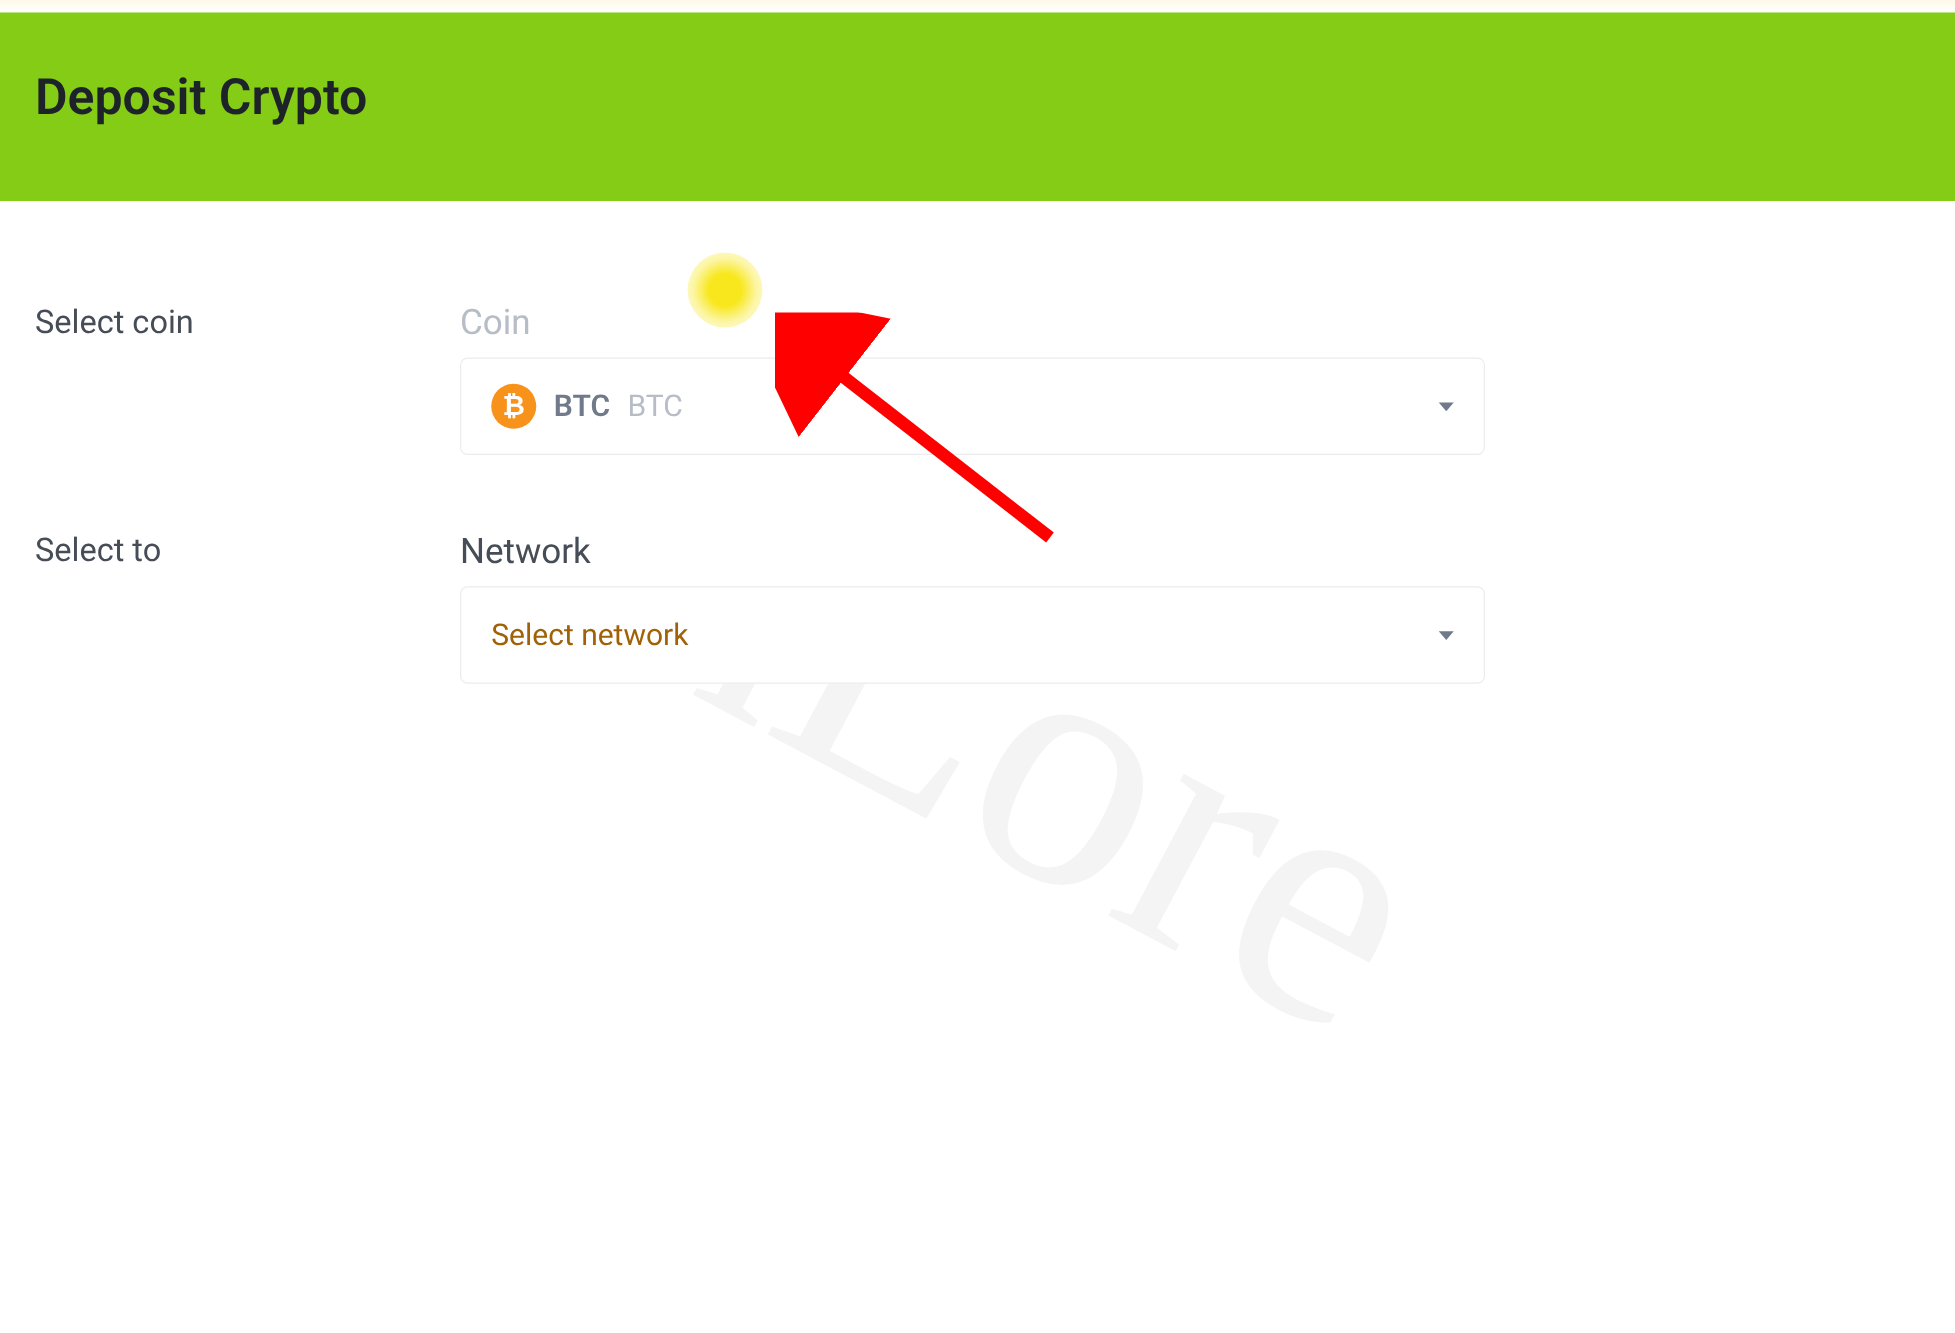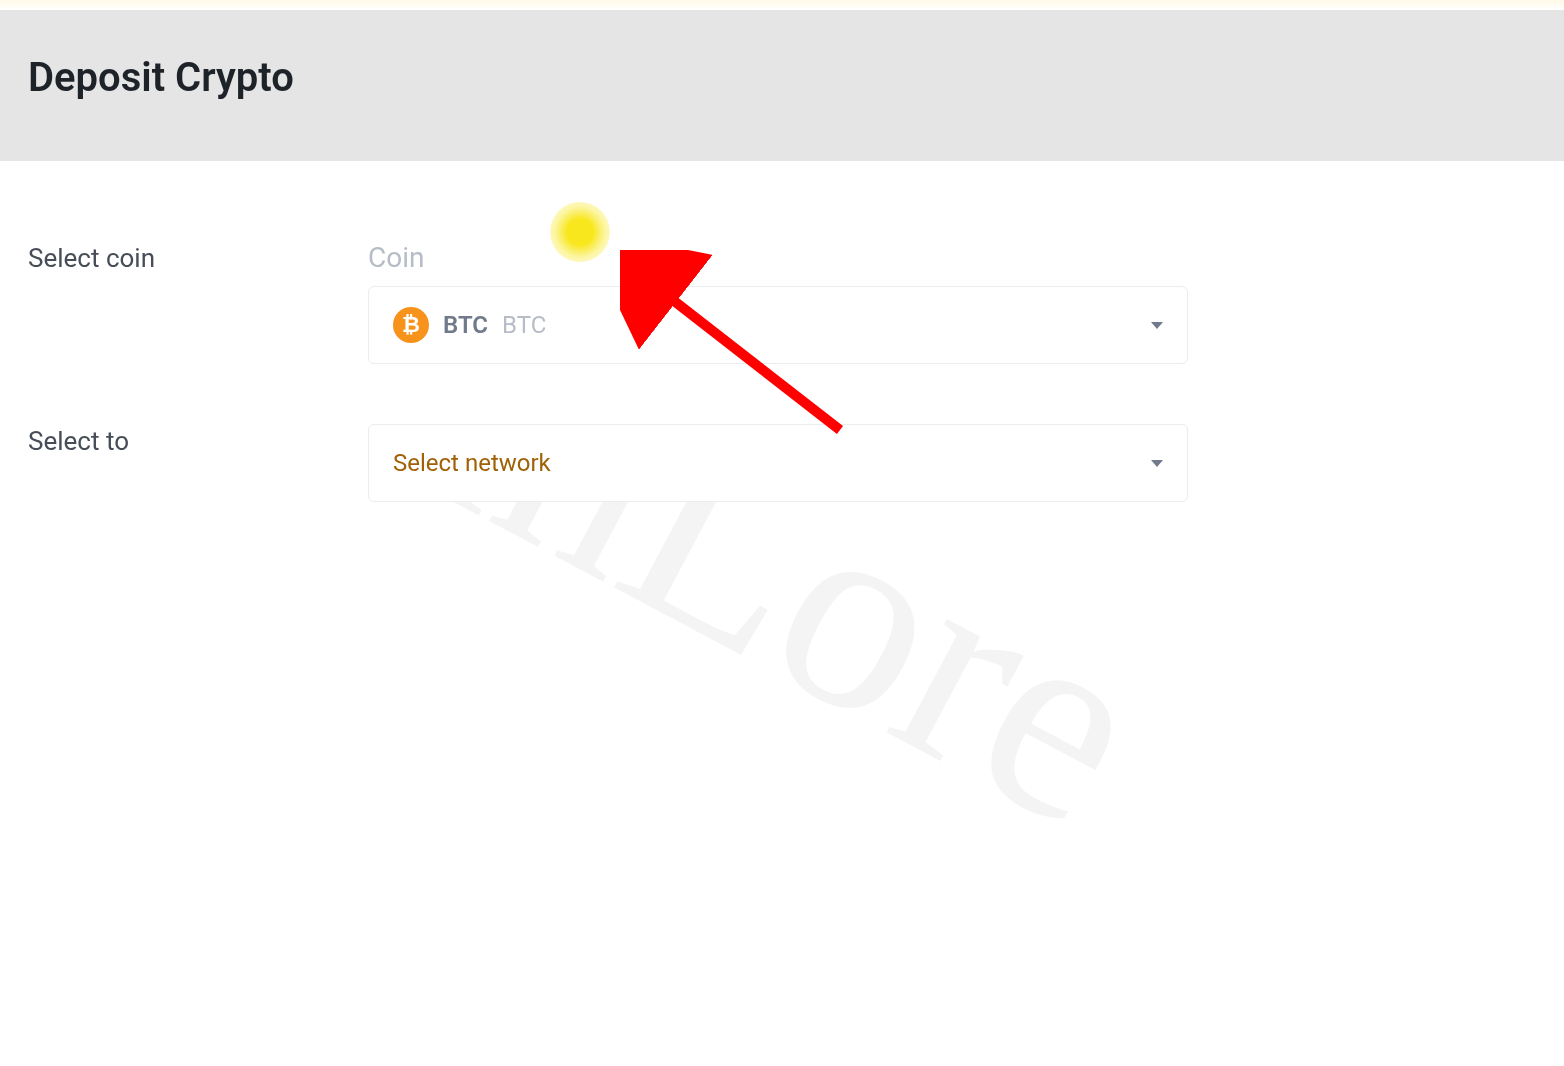--- a/index.html
+++ b/index.html
@@ -13,21 +13,21 @@
     width: 1564px;
     height: 1066px;
     position: relative;
     overflow: hidden;
   }
   .top-bar {
     height: 10px;
     background: linear-gradient(to bottom, #fef9e7, #ffffff);
   }
   .header {
-    background: #e5e5e5;
+    background: #84cc16;
     padding: 44px 28px 60px 28px;
   }
   .page-title {
     font-size: 40px;
     font-weight: 600;
     color: #1e2329;
   }
   .content {
     padding: 80px 12px 0 28px;
     background: #ffffff;
@@ -165,20 +165,21 @@
           <span class="coin-name">BTC</span>
         </div>
         <div class="caret"></div>
       </div>
     </div>
   </div>
 
   <div class="form-row">
     <div class="row-label">Select to</div>
     <div class="field-group">
+      <div class="field-label">Network</div>
       <div class="select-box">
         <div class="select-left">
           <span class="placeholder">Select network</span>
         </div>
         <div class="caret"></div>
       </div>
     </div>
   </div>
 
 </div>

